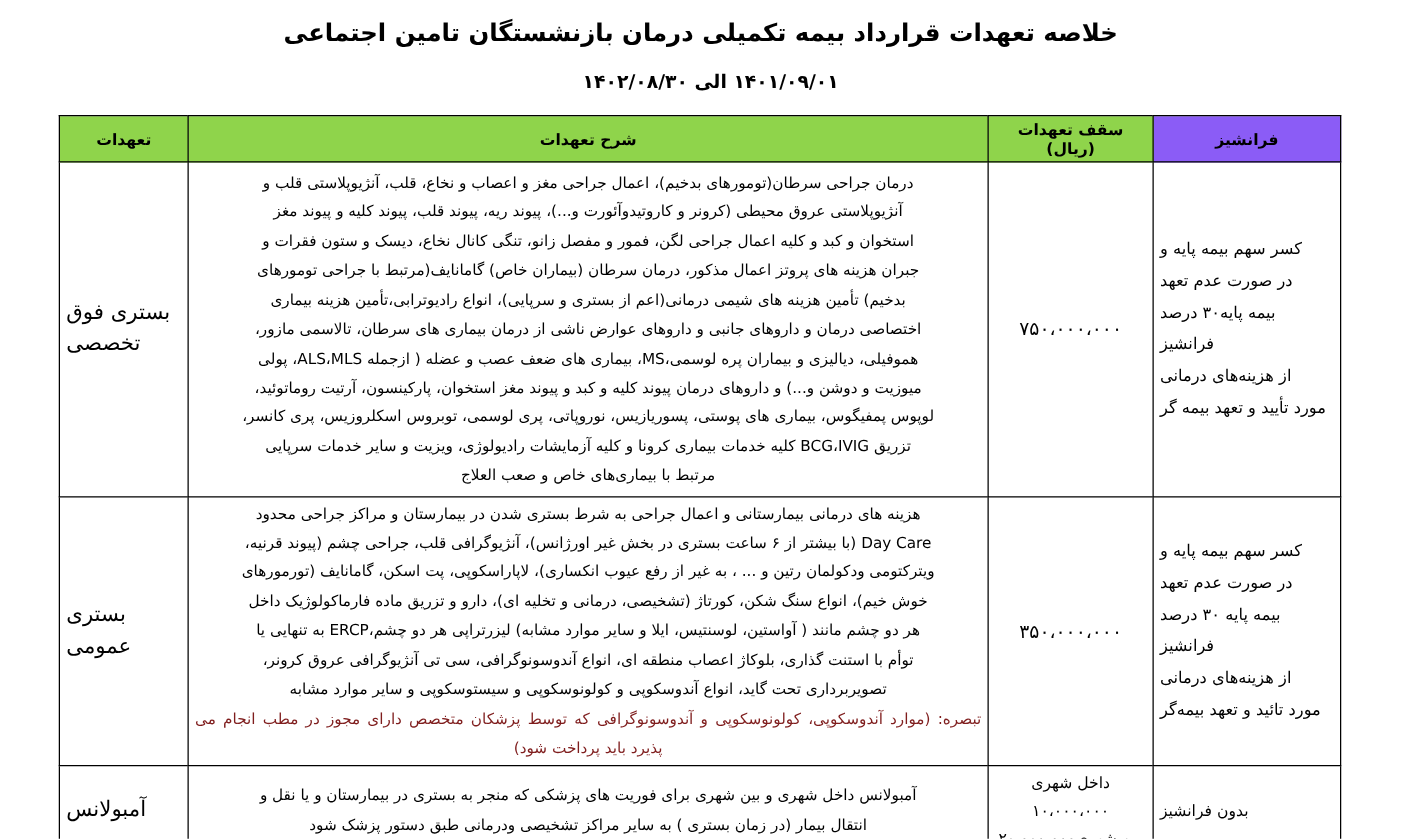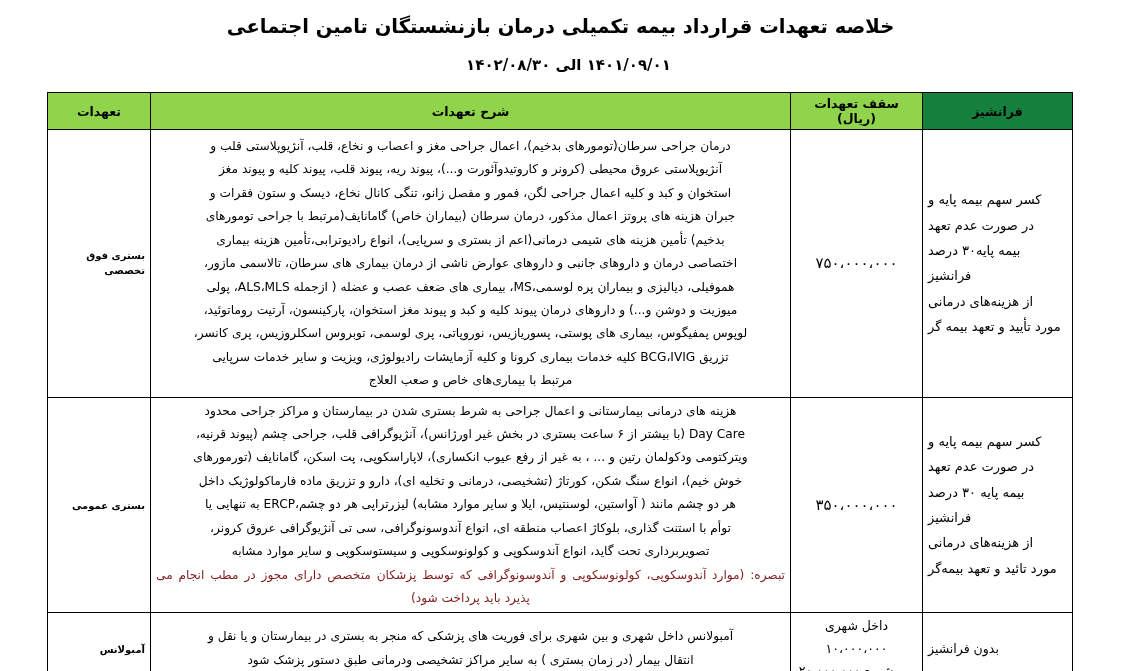--- a/index.html
+++ b/index.html
@@ -74,23 +74,23 @@
     padding: 3px 20px;
   }
 
   
   col.c-benefit { width: 103px; }
   col.c-desc    { width: 640px; }
   col.c-ceiling { width: 132px; }
   col.c-franch  { width: 150px; }
 
   td.benefit {
-    text-align: right;
-    font-size: 10px;
-    font-weight: bold;
+    text-align: left;
+    font-size: 17px;
+    font-weight: normal;
     line-height: 1.5;
   }
   td.desc {
     text-align: justify;
     text-align-last: center;
     font-size: 12.2px;
     line-height: 1.92;
     padding: 4px 8px 4px 8px;
     font-weight: normal;
   }
@@ -137,21 +137,21 @@
   <div class="table-wrap">
     <table class="benefits">
       <colgroup>
         <col class="c-franch">
         <col class="c-ceiling">
         <col class="c-desc">
         <col class="c-benefit">
       </colgroup>
       <thead>
         <tr>
-          <th style="background: #15803d;">فرانشیز</th>
+          <th style="background: #8b5cf6;">فرانشیز</th>
           <th style="background: rgb(143, 212, 75);">سقف تعهدات (ریال)</th>
           <th style="background: rgb(143, 212, 75);">شرح تعهدات</th>
           <th style="background: rgb(143, 212, 75);">تعهدات</th>
         </tr>
       </thead>
       <tbody>
 
         <tr class="row-specialty">
           <td class="franchise">
             <span class="fr-line">کسر سهم بیمه پایه و</span>

